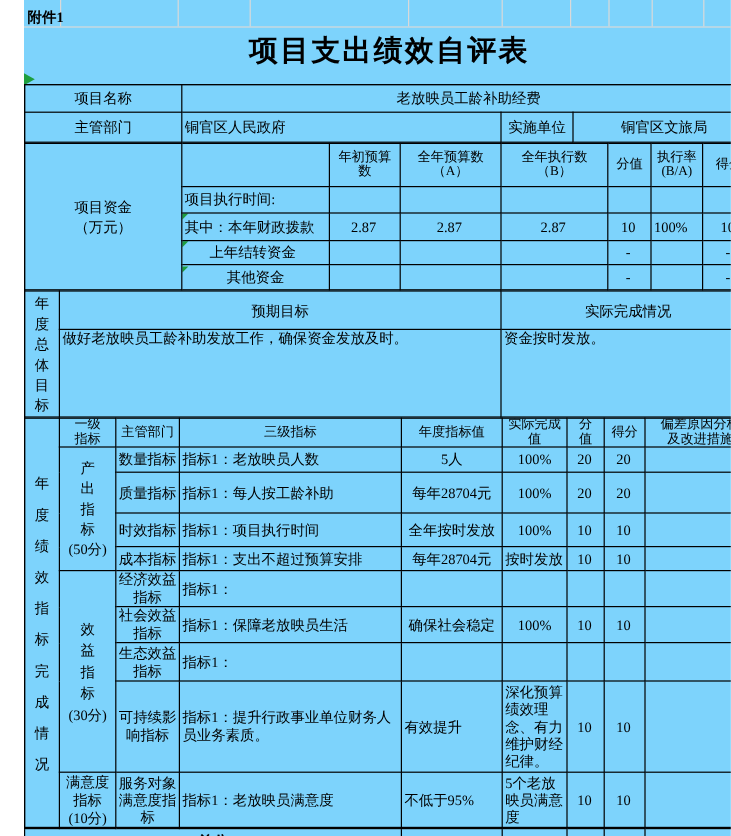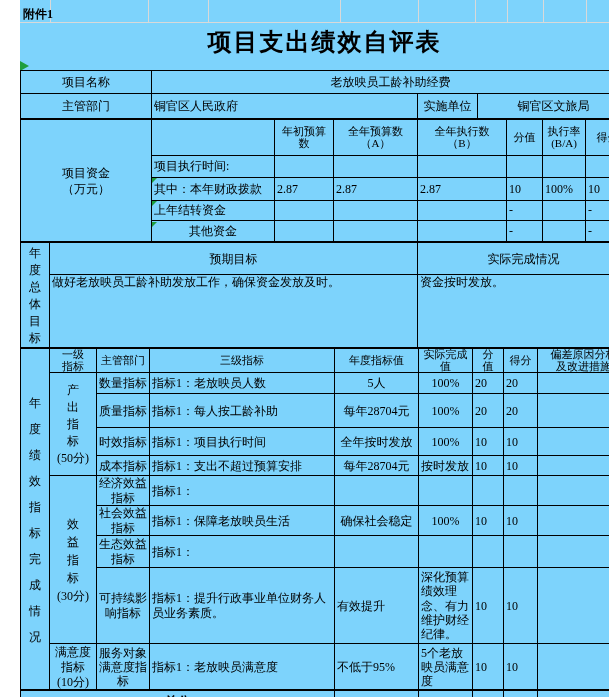--- a/index.html
+++ b/index.html
@@ -15,21 +15,21 @@
          font-size:24px;font-weight:bold;letter-spacing:2px;}
   .subtitle{position:absolute;left:0;top:53px;width:609px;text-align:center;font-size:13px;}
   
   .twrap{position:absolute;left:0;top:70px;width:609px;}
   table{border-collapse:collapse;table-layout:fixed;width:609px;}
   td{border:1px solid #000;font-size:12px;padding:0 2px;text-align:center;
      vertical-align:middle;overflow:hidden;line-height:1.18;word-break:break-all;}
   .outerframe{position:absolute;left:0;top:70px;width:607px;height:618px;
               border:1px solid #000;pointer-events:none;}
   .left{text-align:left;}
-  .right{text-align:left;padding-right:4px;}
+  .right{text-align:center;padding-right:4px;}
   .top{vertical-align:top;}
   .pre{white-space:pre-line;}
   .bold{font-weight:bold;}
   .small{font-size:11px;line-height:1.05;}
   .vlab{white-space:pre-line;vertical-align:middle;padding:0;}
   .v15{line-height:15px;}
   .v17{line-height:17px;}
   .v18{line-height:18px;}
   .v26{line-height:26px;}
   .clip5{vertical-align:top;line-height:17px;padding-top:2px;}

